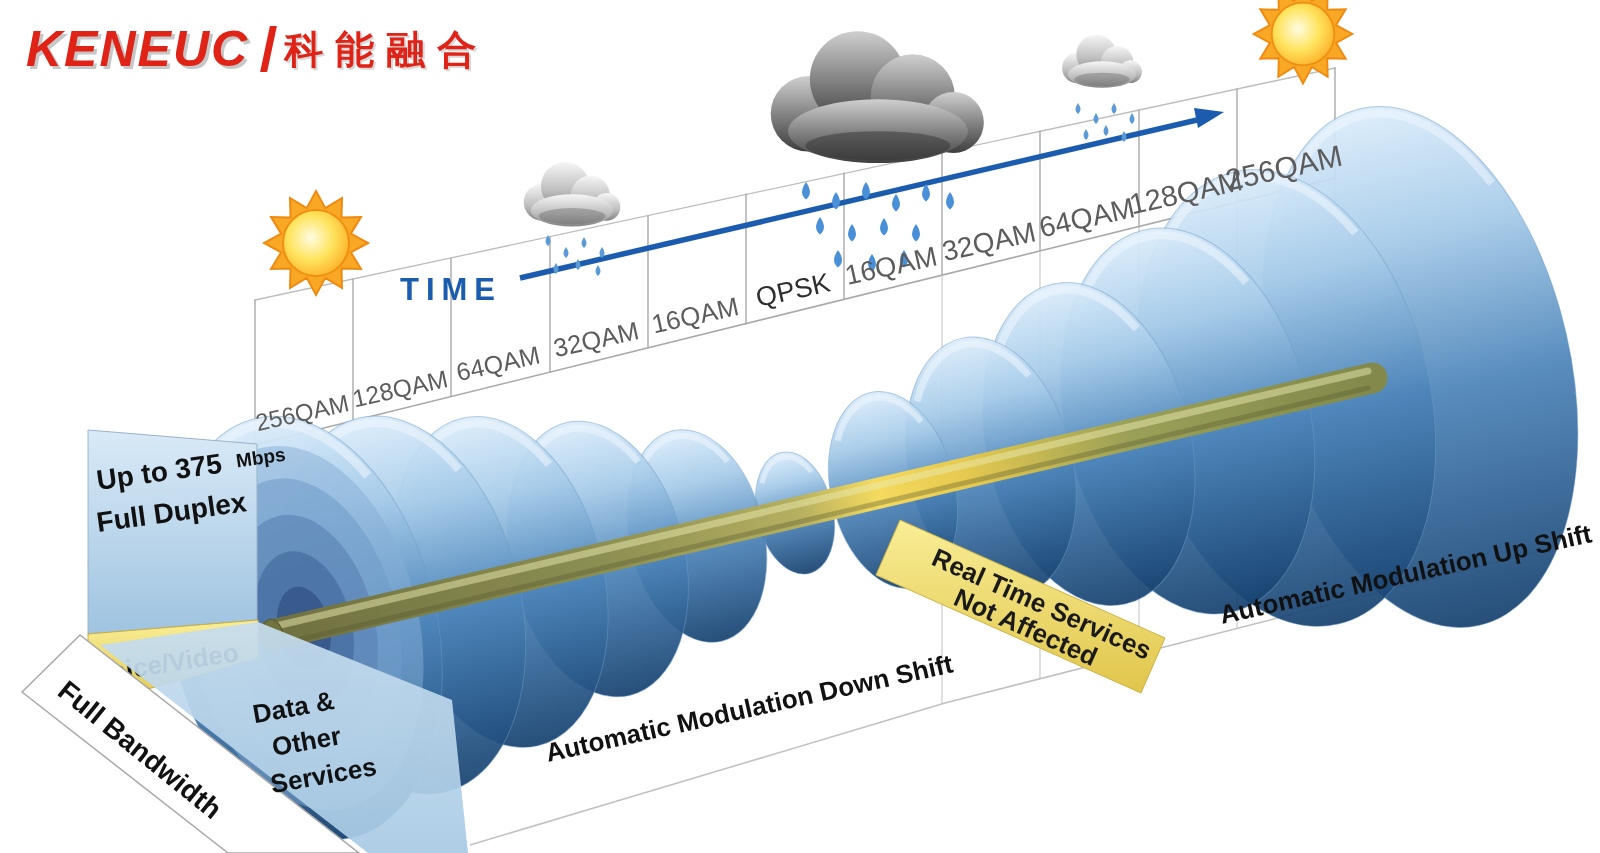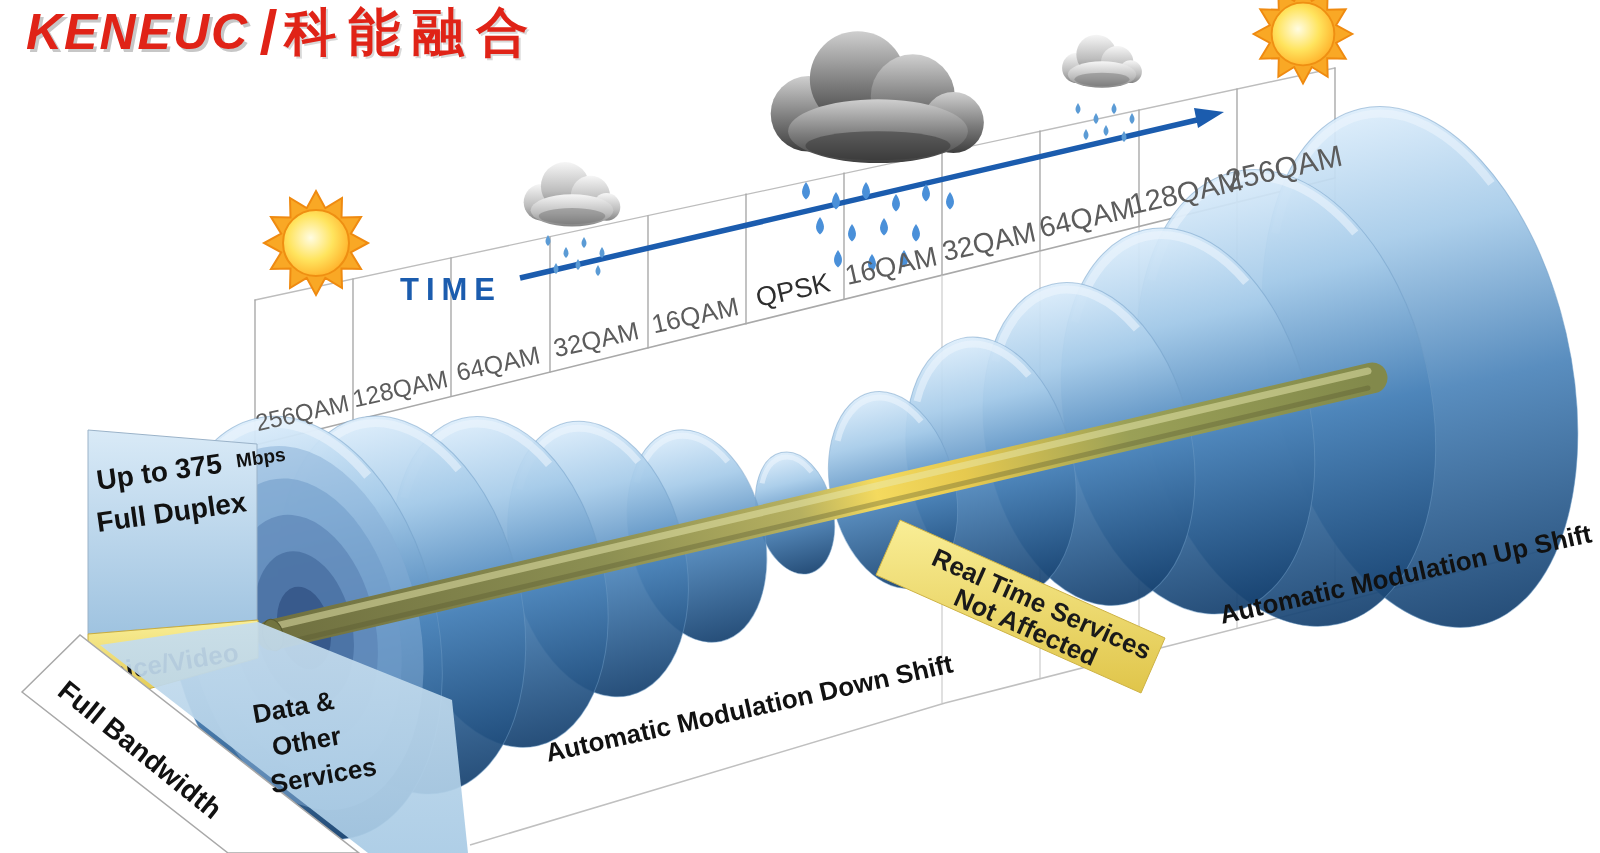--- a/index.html
+++ b/index.html
@@ -1,23 +1,23 @@
 <!DOCTYPE html>
 <html><head>
 <meta charset="utf-8">
 <style>
   html,body{margin:0;padding:0;background:#fff;}
   .stage{position:relative;width:1600px;height:853px;background:#ffffff;overflow:hidden;
          font-family:"Liberation Sans",sans-serif;}
-  .logo{position:absolute;left:26px;top:6px;display:flex;align-items:center;z-index:5;}
+  .logo{position:absolute;left:26px;top:24px;display:flex;align-items:center;z-index:5;}
   .brand{color:#e02317;font-weight:900;font-style:italic;font-size:50px;letter-spacing:2px;
          text-shadow:3px 3px 0 #c7c7c7;line-height:1;}
   .logo-bar{display:inline-block;width:7px;height:46px;background:#e02317;margin:0 12px 0 16px;
             transform:skewX(-12deg);}
-  .cjk{color:#e02317;font-weight:900;font-size:52px;letter-spacing:12px;line-height:1;
+  .cjk{color:#e02317;font-weight:900;font-size:39px;letter-spacing:12px;line-height:1;
        text-shadow:2px 2px 0 #d8d8d8;font-family:"DejaVu Sans",sans-serif;}
   svg text{font-family:"Liberation Sans",sans-serif;}
 </style>
 </head>
 <body>
 
 <div class="stage">
 
   <div class="logo">
     <span class="brand">KENEUC</span>

